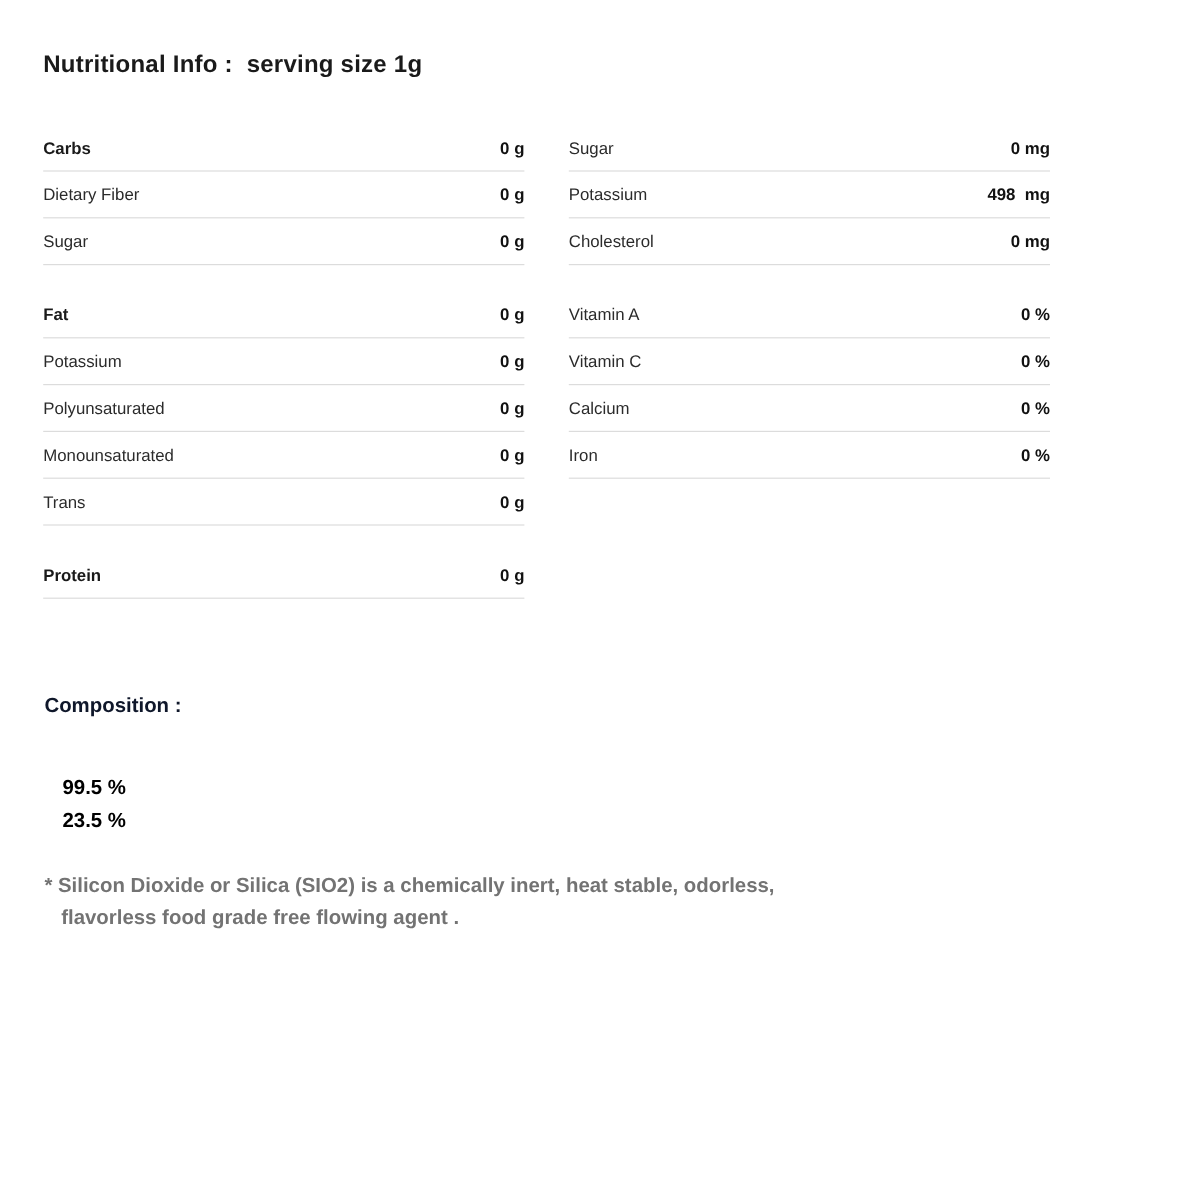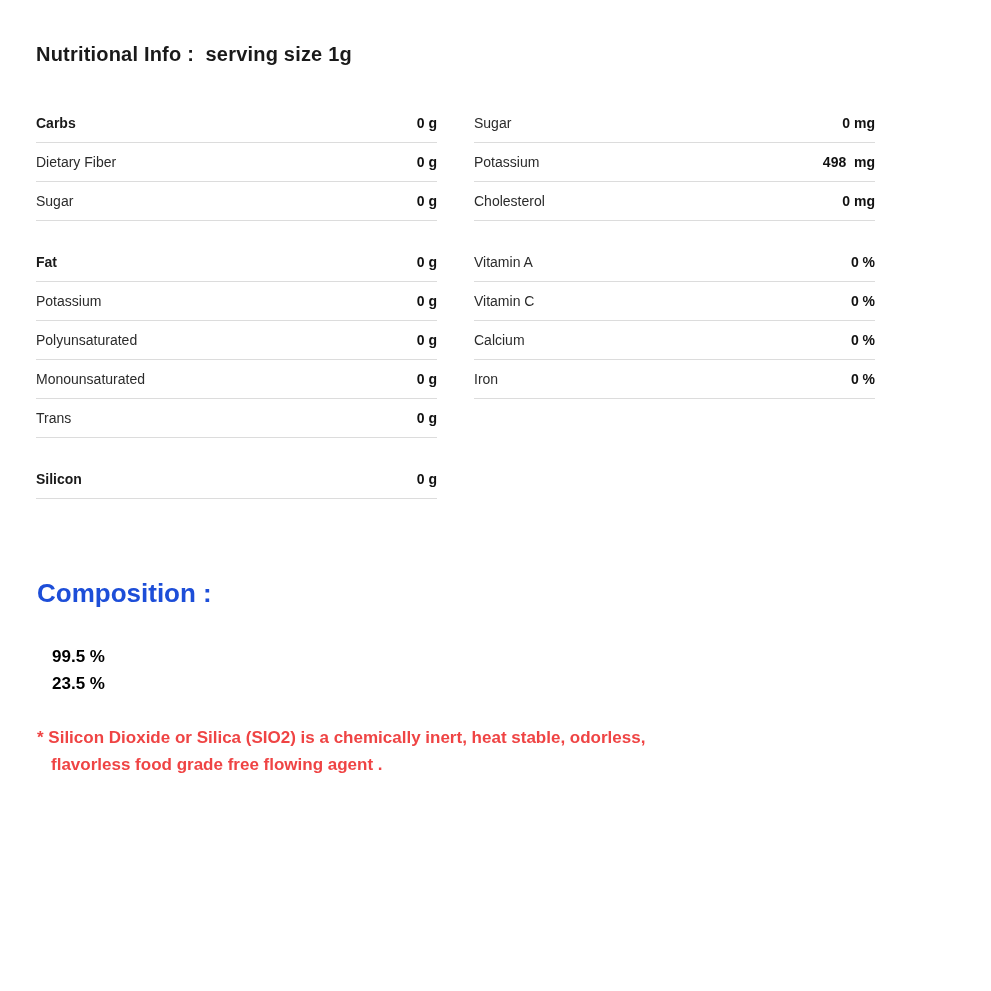--- a/index.html
+++ b/index.html
@@ -64,23 +64,23 @@
   .nvalue {
     color: #111111;
     font-weight: 700;
     white-space: pre;
   }
   .comp-heading {
     position: absolute;
     left: 37px;
     top: 578px;
     margin: 0;
-    font-size: 26px;
-    font-weight: 700;
-    color: #1d4ed8;
+    font-size: 17px;
+    font-weight: 700;
+    color: #0f172a;
     white-space: pre;
   }
   .comp-list {
     position: absolute;
     left: 36px;
     top: 643px;
     font-size: 17px;
     font-weight: 700;
     color: #000000;
     line-height: 27px;
@@ -97,21 +97,21 @@
   .comp-text {
     margin-left: 13px;
     white-space: pre;
   }
   .note {
     position: absolute;
     left: 37px;
     top: 724px;
     font-size: 17px;
     font-weight: 700;
-    color: #ef4444;
+    color: #737373;
     line-height: 27px;
   }
   .note-line {
     white-space: pre;
   }
   .note-line.indent {
     padding-left: 14px;
   }
 </style>
 </head>
@@ -157,21 +157,21 @@
           <span class="nvalue">0 g</span>
         </div>
         <div class="nrow">
           <span class="nlabel">Trans</span>
           <span class="nvalue">0 g</span>
         </div>
       </div>
 
       <div class="ngroup">
         <div class="nrow lead">
-          <span class="nlabel">Silicon</span>
+          <span class="nlabel">Protein</span>
           <span class="nvalue">0 g</span>
         </div>
       </div>
     </div>
 
     <div class="ncol">
       <div class="ngroup">
         <div class="nrow">
           <span class="nlabel">Sugar</span>
           <span class="nvalue">0 mg</span>

